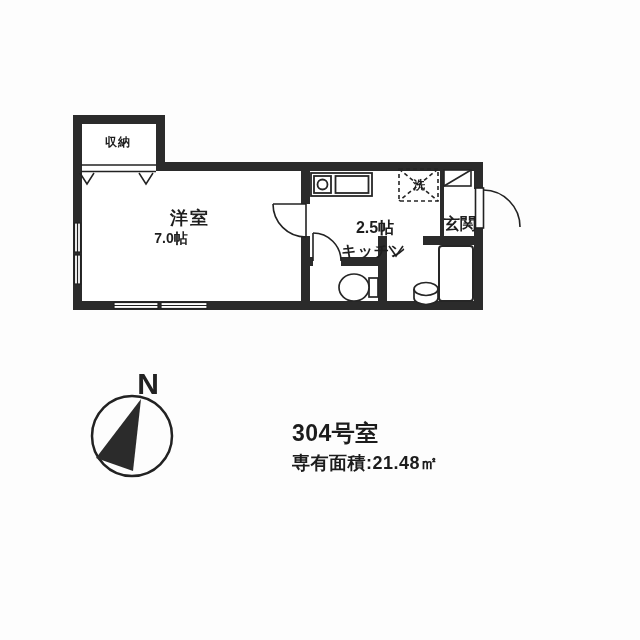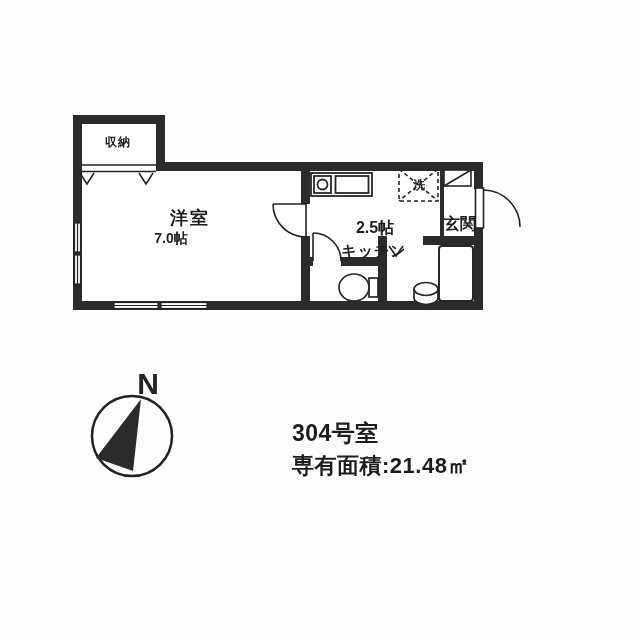--- a/index.html
+++ b/index.html
@@ -9,21 +9,21 @@
   .lbl-closet{left:88px;top:136px;width:60px;font-size:12px;font-weight:600;letter-spacing:1px;}
   .lbl-western{left:128px;top:209px;width:82px;font-size:18px;font-weight:600;letter-spacing:2px;text-align:right;}
   .lbl-western-size{left:128px;top:231px;width:86px;font-size:14px;font-weight:600;}
   .lbl-kitchen{left:333px;top:203px;width:82px;font-size:15px;font-weight:600;letter-spacing:1px;margin-top:40px;}
   .lbl-kitchen-size{left:333px;top:220px;width:84px;font-size:16px;font-weight:600;}
   .lbl-entrance{left:441px;top:205px;width:38px;font-size:16px;font-weight:600;margin-top:11px;}
   .lbl-laundry{left:408px;top:179px;width:22px;font-size:12px;font-weight:600;}
   .lbl-north{left:133px;top:369px;width:30px;font-size:30px;font-weight:bold;color:#222;}
   .caption{position:absolute;left:292px;top:418px;color:#1c1c1c;}
   .caption .line1{font-size:23px;font-weight:600;letter-spacing:.5px;}
-  .caption .line2{font-size:22px;font-weight:600;letter-spacing:.5px;margin-top:2px;}
+  .caption .line2{font-size:18px;font-weight:600;letter-spacing:.5px;margin-top:2px;}
 </style>
 </head>
 <body>
 
 <div id="plan">
 
   <svg width="640" height="640" viewBox="0 0 640 640">
 
     <g>
       <rect x="81" y="123" width="75" height="48" fill="#ffffff"></rect>

